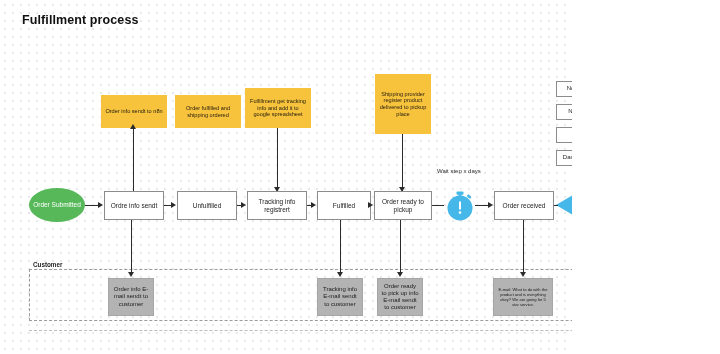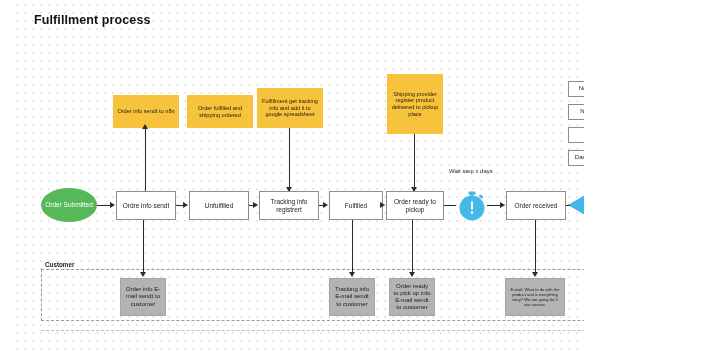--- a/index.html
+++ b/index.html
@@ -11,21 +11,20 @@
     position: relative;
     width: 572px;
     height: 354px;
     overflow: hidden;
     background-color: #ffffff;
     background-image: radial-gradient(circle, #e9e9ec 1px, transparent 1.1px);
     background-size: 8px 8px;
     background-position: 1px 1px;
     font-family: "Liberation Sans", sans-serif;
     color: #1b1b1b;
-    margin-left: 12px;
   }
   #title {
     position: absolute;
     left: 22px;
     top: 13px;
     font-size: 12.5px;
     font-weight: bold;
     letter-spacing: 0.1px;
     color: #111111;
   }

